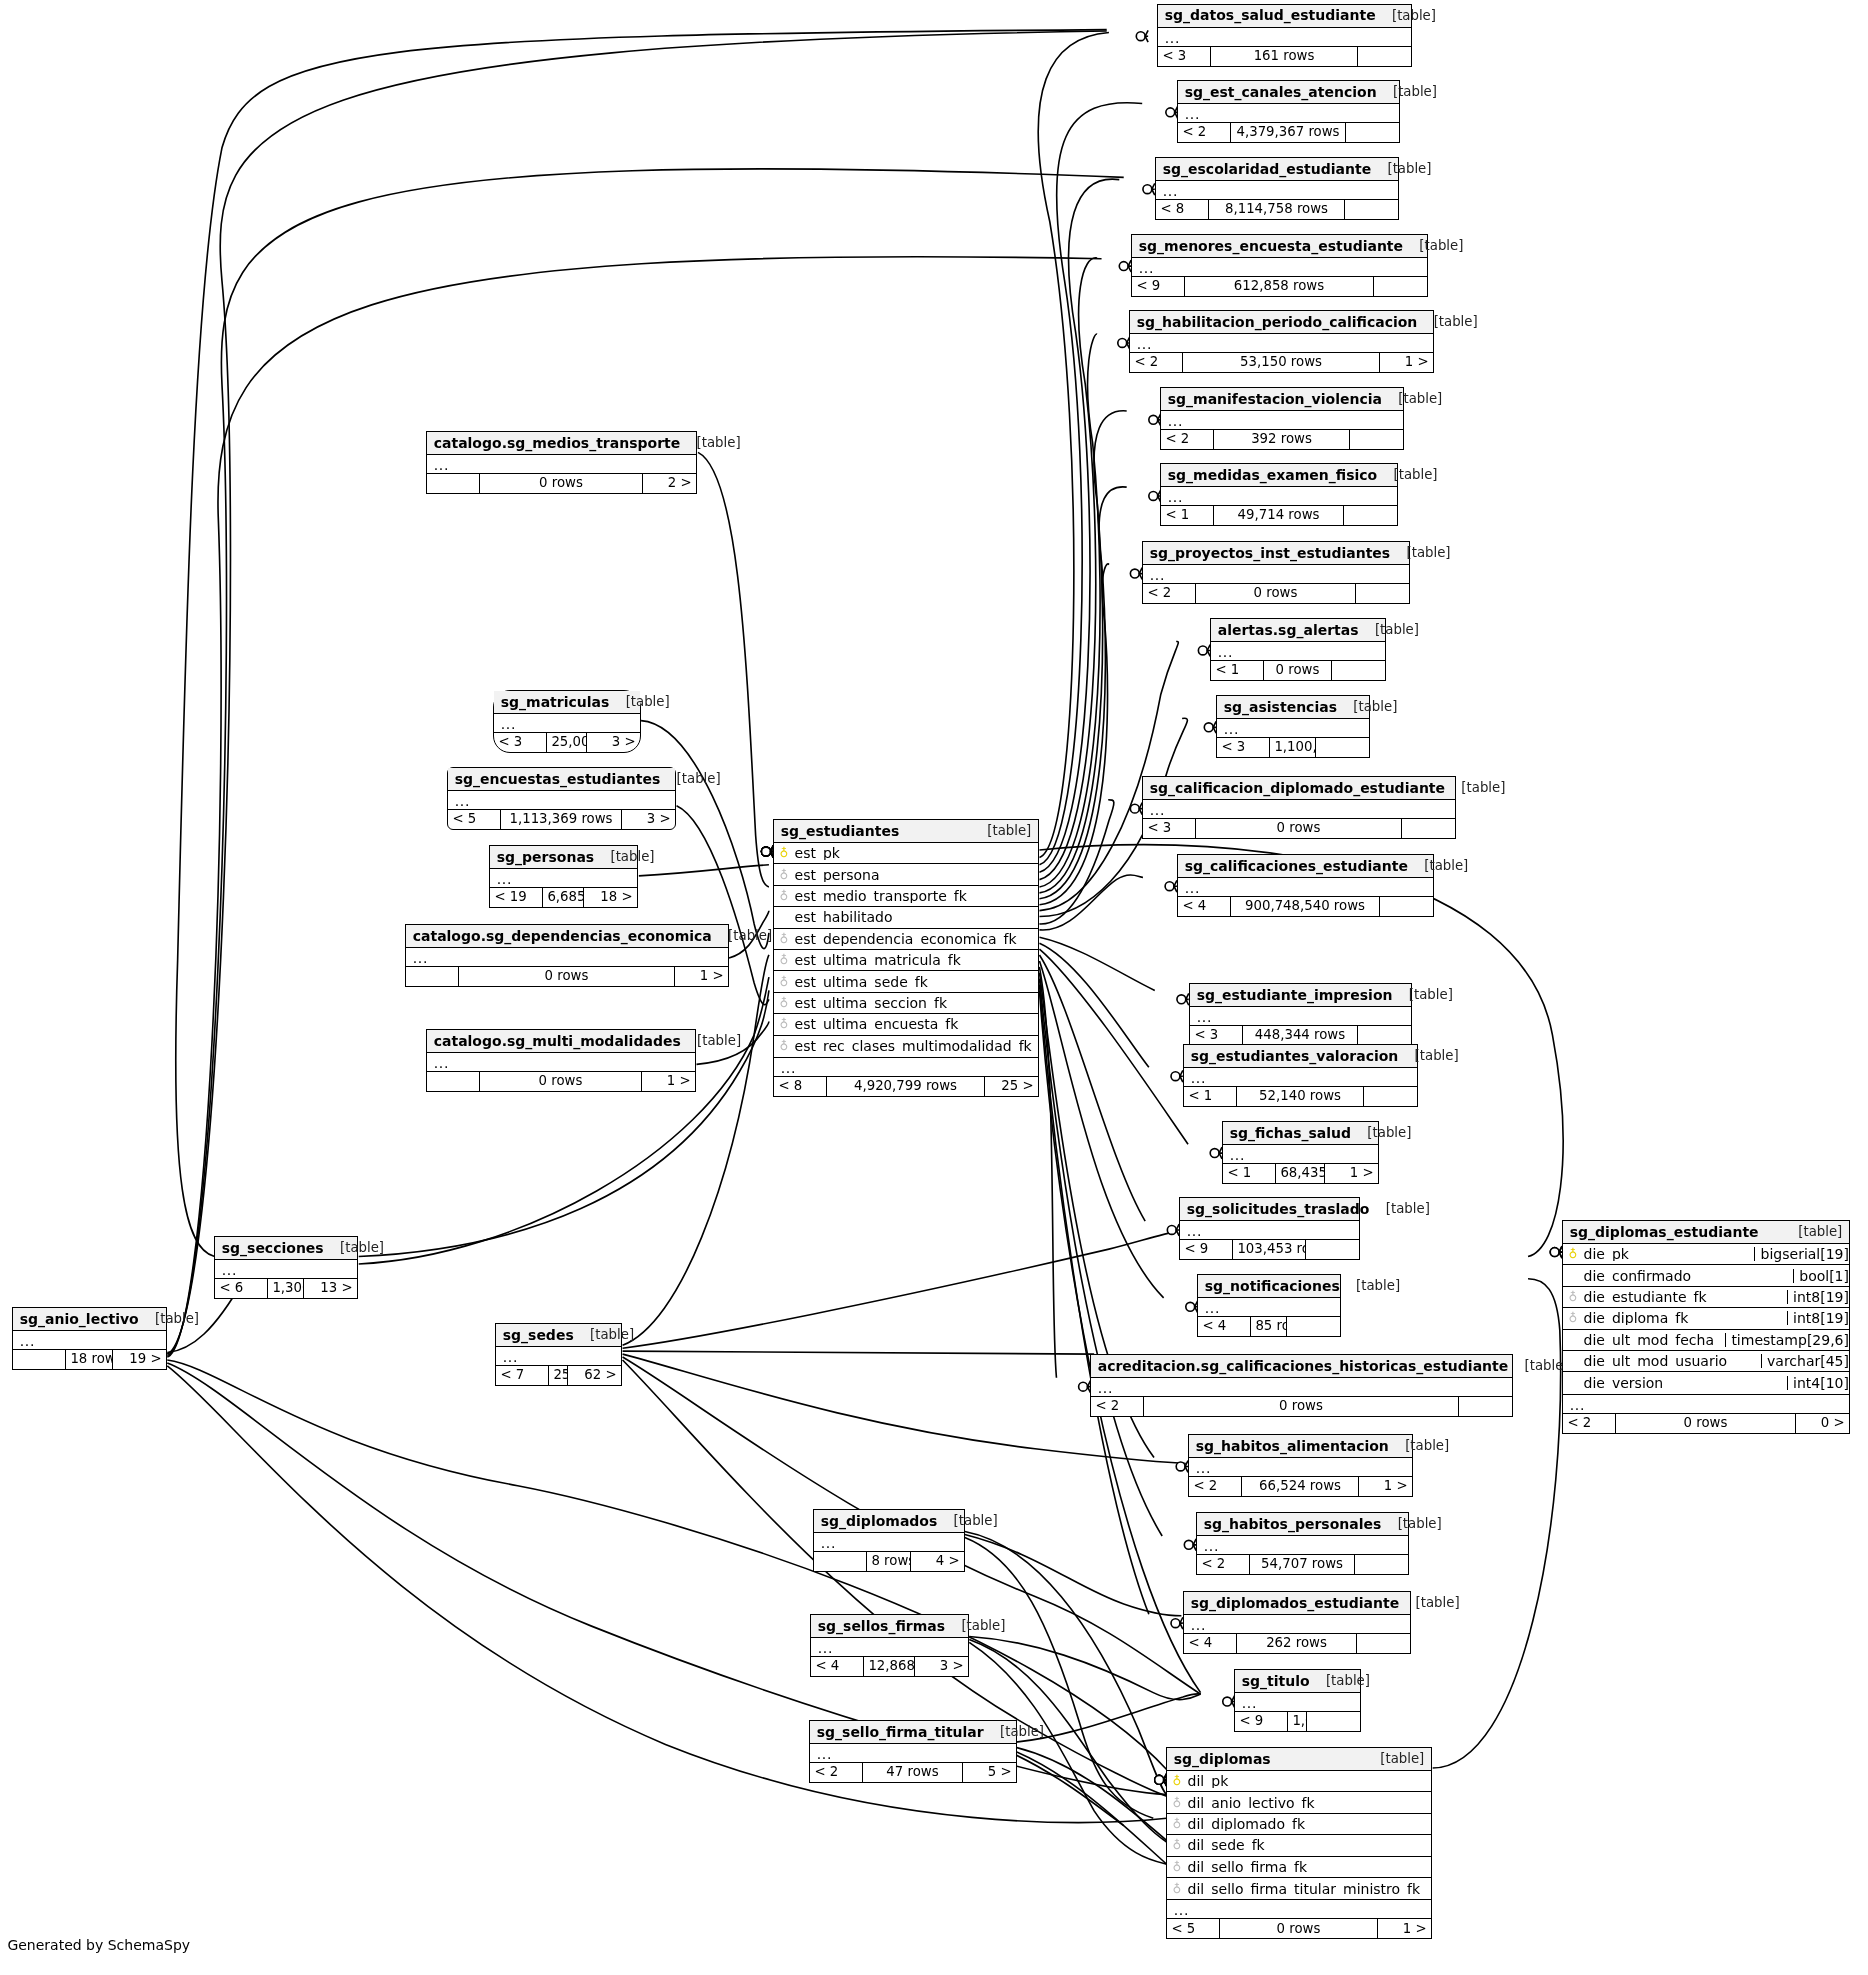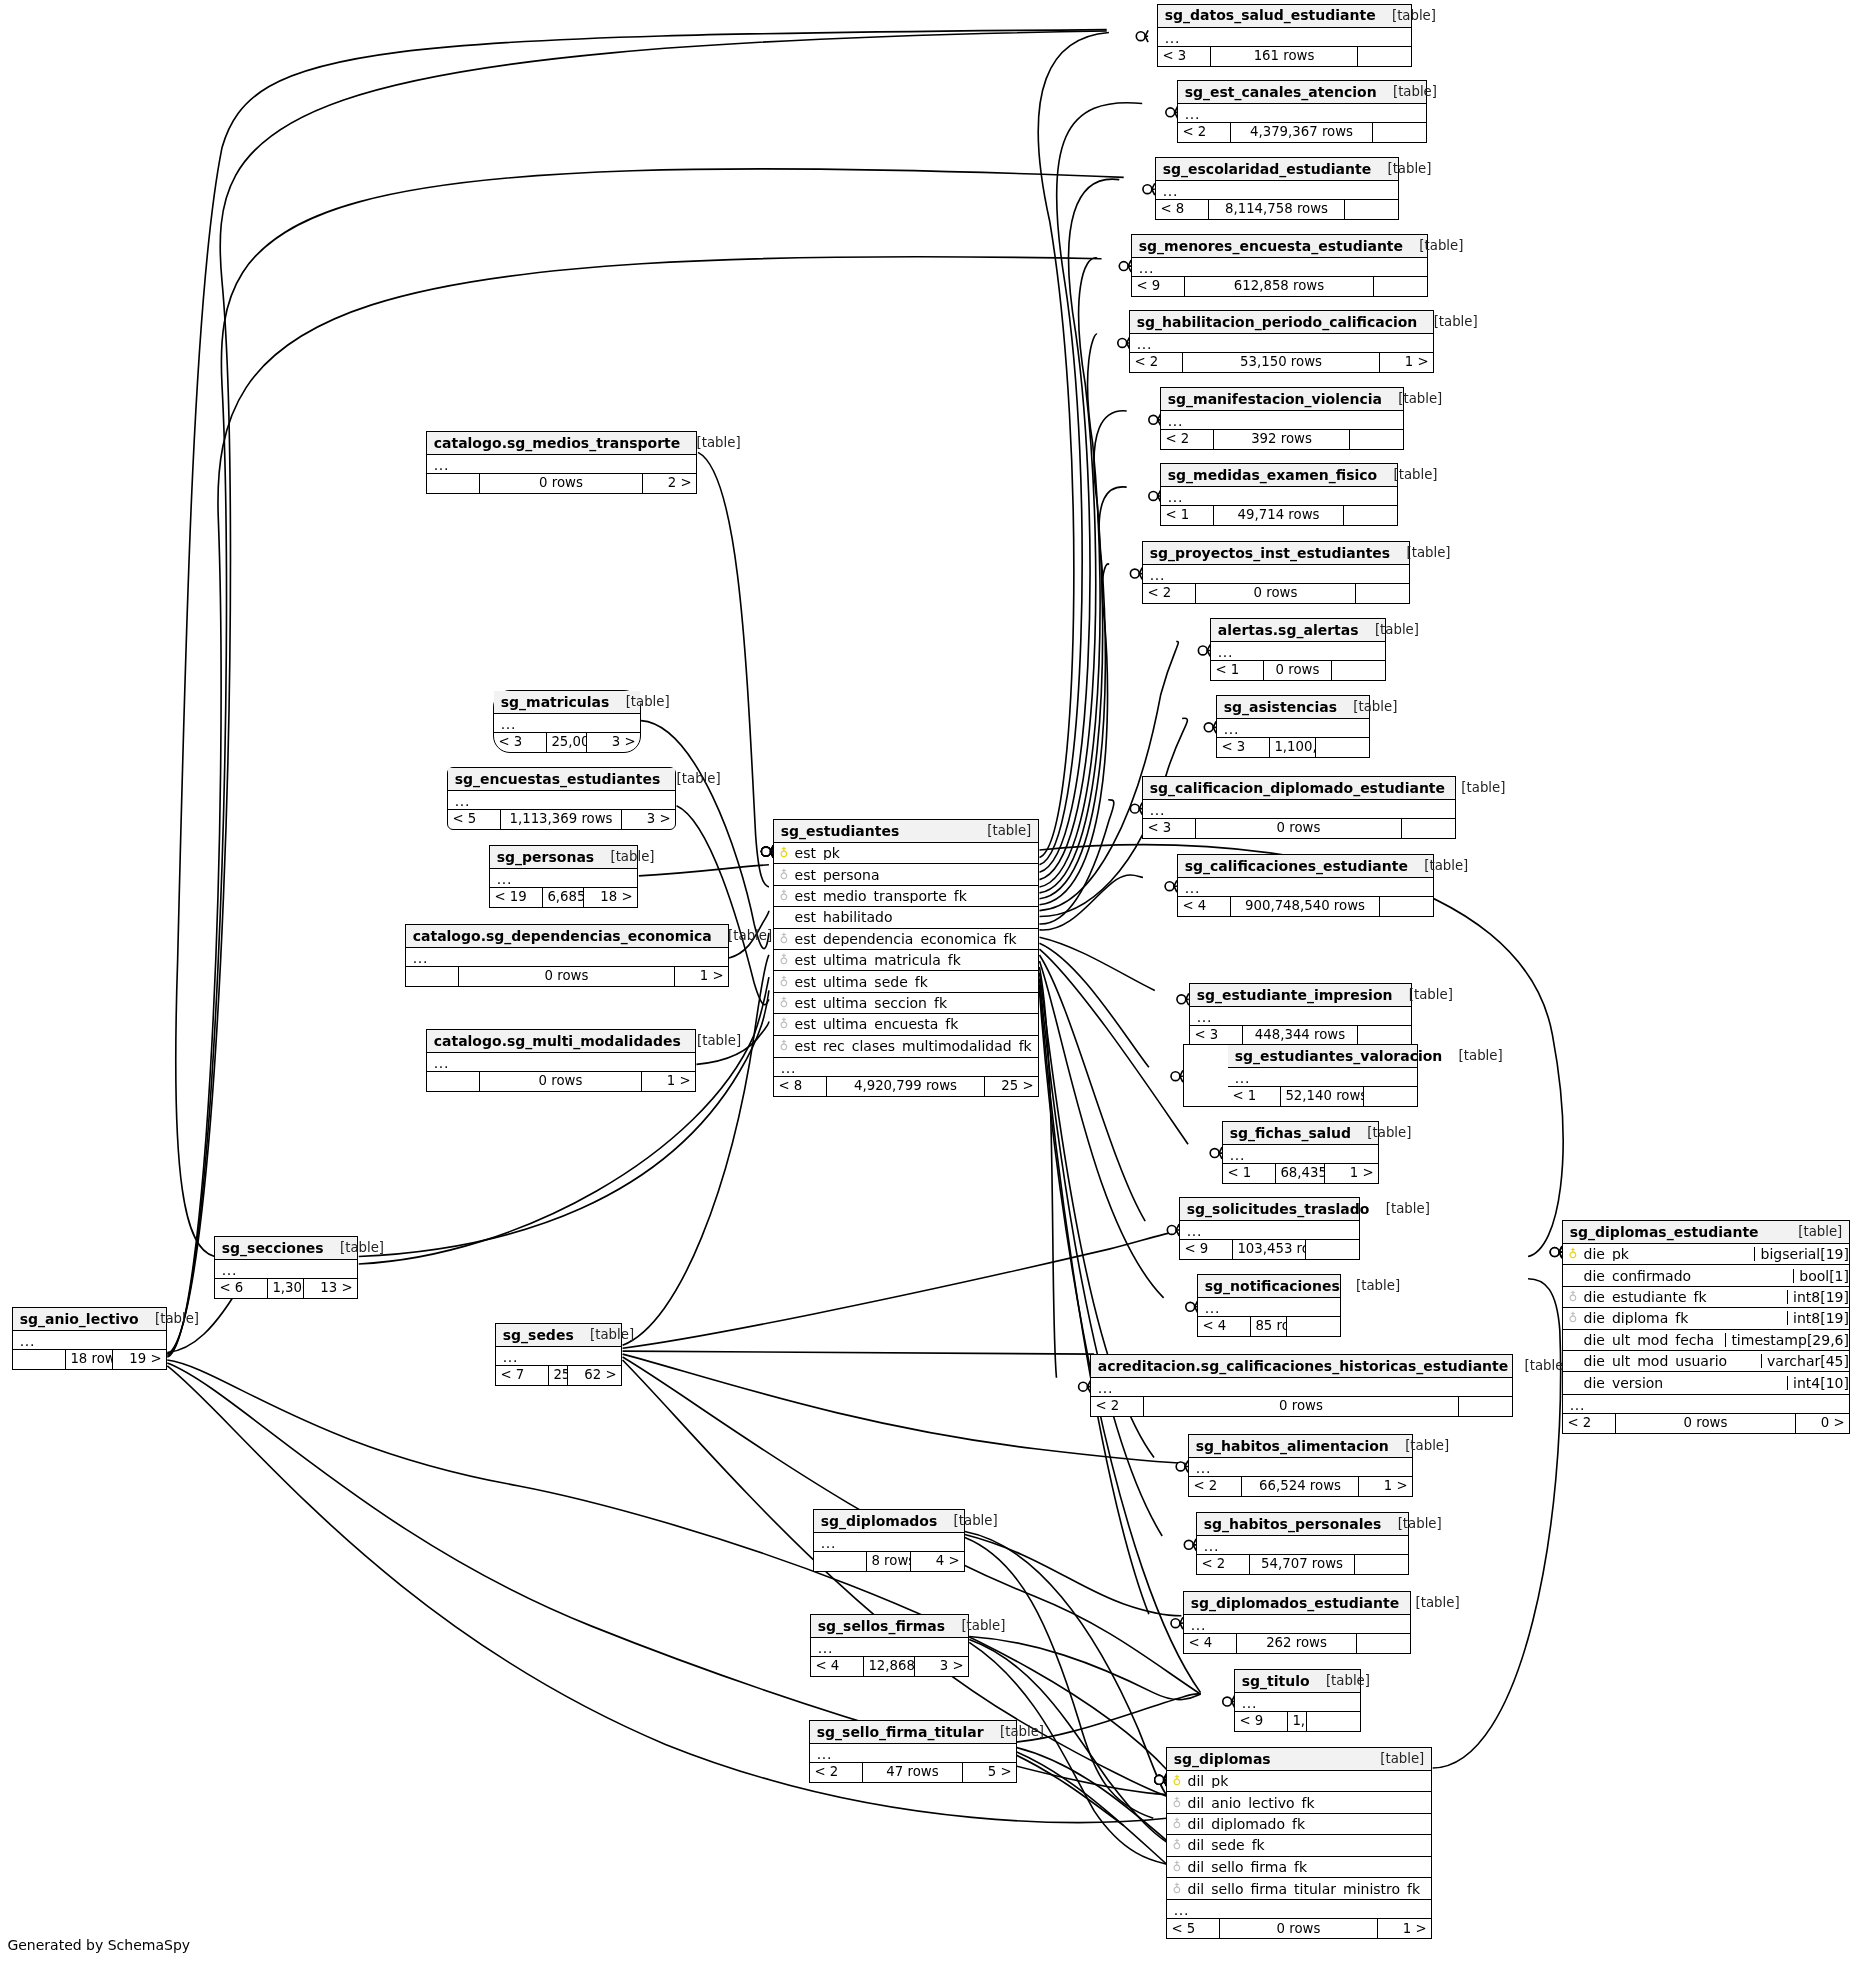--- a/index.html
+++ b/index.html
@@ -350,21 +350,21 @@
         <span class="tname">sg_datos_salud_estudiante</span>
         <span class="ttag">[table]</span>
       </div>
       <div class="tbl-ellipsis">...</div>
       <div class="tbl-foot">
         <div class="foot-l" style="min-width: 53px;">&lt; 3</div>
         <div class="foot-c">161 rows</div>
         <div class="foot-r" style="min-width: 53px;"></div>
       </div>
     </div>
-    <div class="tbl" style="left: 1177px; top: 80px; width: 250px;">
+    <div class="tbl" style="left: 1177px; top: 80px; width: 223px;">
       <div class="tbl-title">
         <span class="tname">sg_est_canales_atencion</span>
         <span class="ttag">[table]</span>
       </div>
       <div class="tbl-ellipsis">...</div>
       <div class="tbl-foot">
         <div class="foot-l" style="min-width: 53px;">&lt; 2</div>
         <div class="foot-c">4,379,367 rows</div>
         <div class="foot-r" style="min-width: 53px;"></div>
       </div>
@@ -494,21 +494,21 @@
         <span class="tname">sg_estudiante_impresion</span>
         <span class="ttag">[table]</span>
       </div>
       <div class="tbl-ellipsis">...</div>
       <div class="tbl-foot">
         <div class="foot-l" style="min-width: 53px;">&lt; 3</div>
         <div class="foot-c">448,344 rows</div>
         <div class="foot-r" style="min-width: 53px;"></div>
       </div>
     </div>
-    <div class="tbl" style="left: 1183px; top: 1044px; width: 235px; padding-left: 44px;">
+    <div class="tbl" style="left: 1183px; top: 1044px; width: 235px;">
       <div class="tbl-title">
         <span class="tname">sg_estudiantes_valoracion</span>
         <span class="ttag">[table]</span>
       </div>
       <div class="tbl-ellipsis">...</div>
       <div class="tbl-foot">
         <div class="foot-l" style="min-width: 53px;">&lt; 1</div>
         <div class="foot-c">52,140 rows</div>
         <div class="foot-r" style="min-width: 53px;"></div>
       </div>

